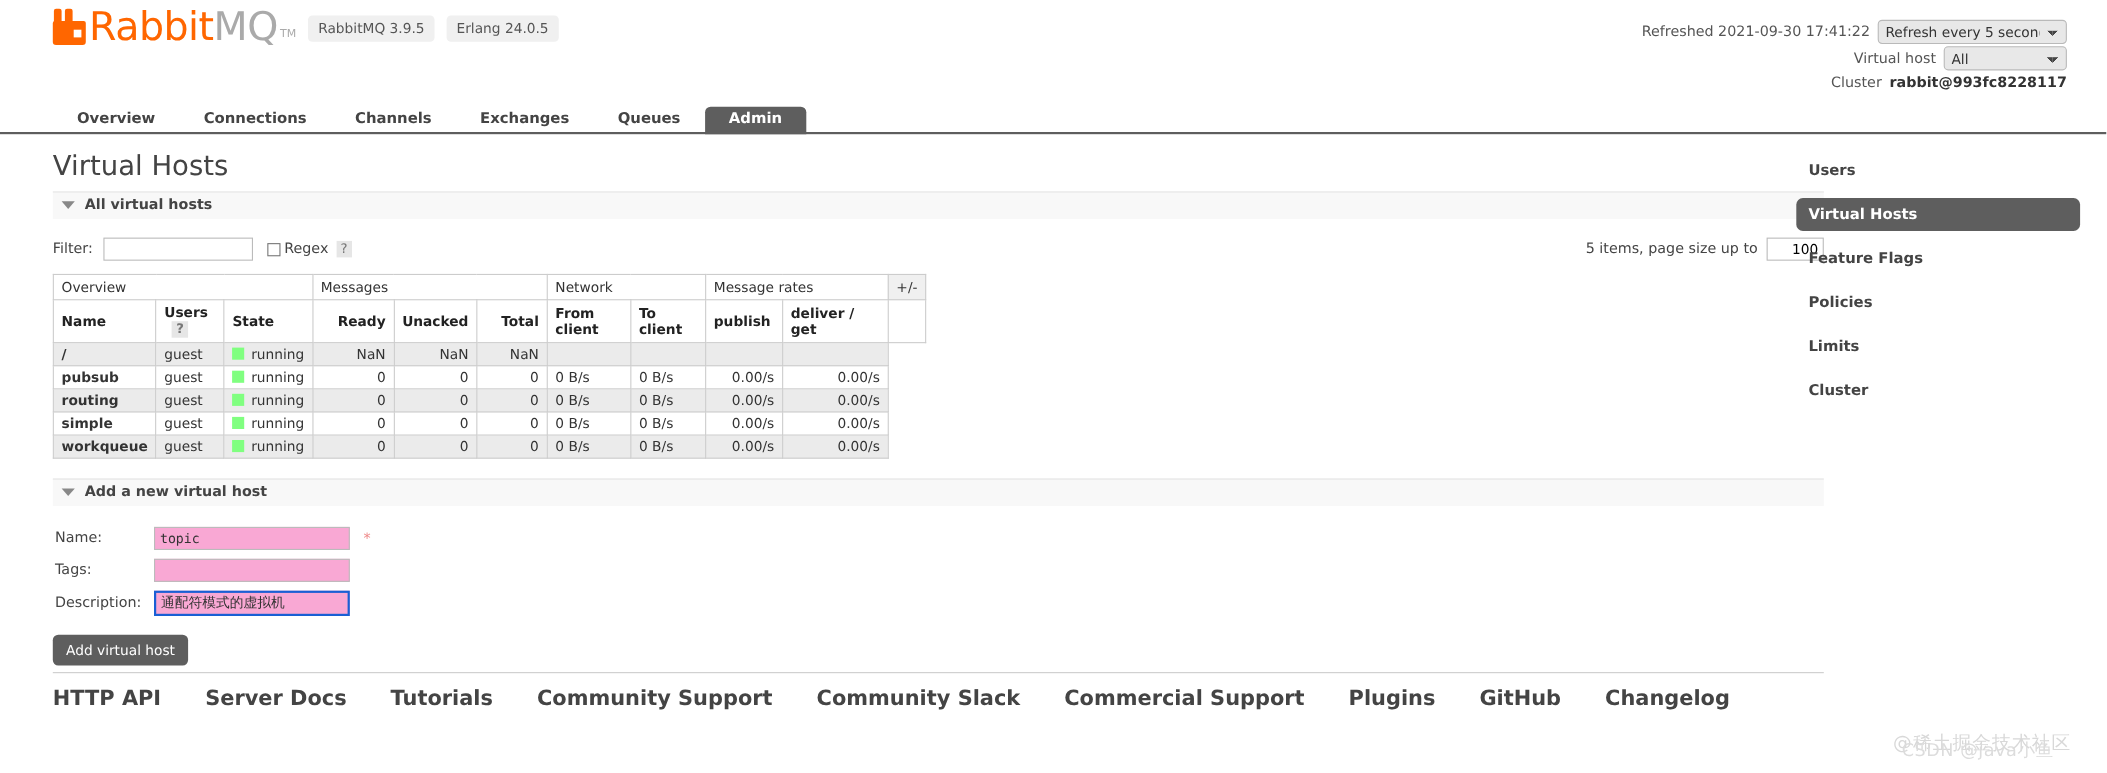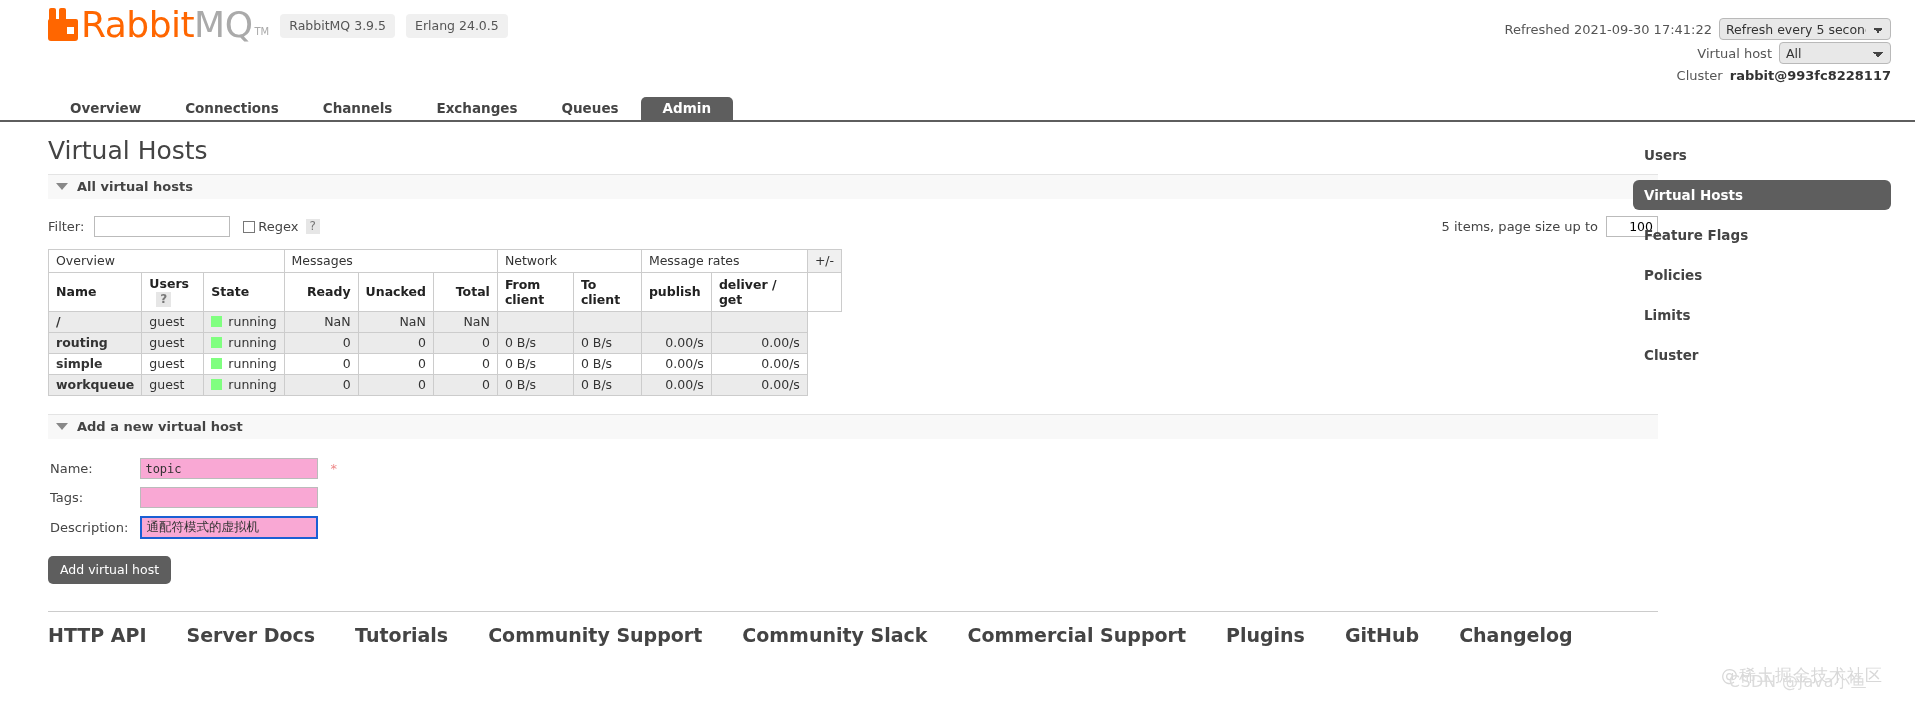--- a/index.html
+++ b/index.html
@@ -59,21 +59,21 @@
     font-size: 12.5px;
     padding: 4px 9px 5px 9px;
     border-radius: 4px;
     margin-left: 11px;
     margin-bottom: 3px;
     white-space: nowrap;
   }
 
   
   #topright {
-    position: absolute; right: 24px; top: 18px;
+    position: absolute; right: 36px; top: 18px;
     text-align: right;
     font-size: 13px; color: #555;
     line-height: 19px;
   }
   #topright .trow { display: flex; justify-content: flex-end; align-items: center; margin-bottom: 2px; white-space: nowrap; }
   #topright .tlabel { margin-right: 7px; color: #555; }
   .sel {
     appearance: none; -webkit-appearance: none;
     background: #e8e8e8;
     border: 1px solid #b9b9b9;
@@ -426,20 +426,38 @@
             </td>
             <td class="ta-r">NaN</td>
             <td class="ta-r">NaN</td>
             <td class="ta-r">NaN</td>
             <td class="ta-l"></td>
             <td class="ta-l"></td>
             <td class="ta-r"></td>
             <td class="ta-r"></td>
             <td style="border: none; background: transparent;"></td>
           </tr>
+          <tr class="">
+            <td class="name ta-l">pubsub</td>
+            <td class="ta-l">guest</td>
+            <td class="ta-l">
+              <span class="state-cell">
+                <span class="state-dot"></span>
+                <span>running</span>
+              </span>
+            </td>
+            <td class="ta-r">0</td>
+            <td class="ta-r">0</td>
+            <td class="ta-r">0</td>
+            <td class="ta-l">0 B/s</td>
+            <td class="ta-l">0 B/s</td>
+            <td class="ta-r">0.00/s</td>
+            <td class="ta-r">0.00/s</td>
+            <td style="border: none; background: transparent;"></td>
+          </tr>
           <tr class="alt">
             <td class="name ta-l">routing</td>
             <td class="ta-l">guest</td>
             <td class="ta-l">
               <span class="state-cell">
                 <span class="state-dot"></span>
                 <span>running</span>
               </span>
             </td>
             <td class="ta-r">0</td>

